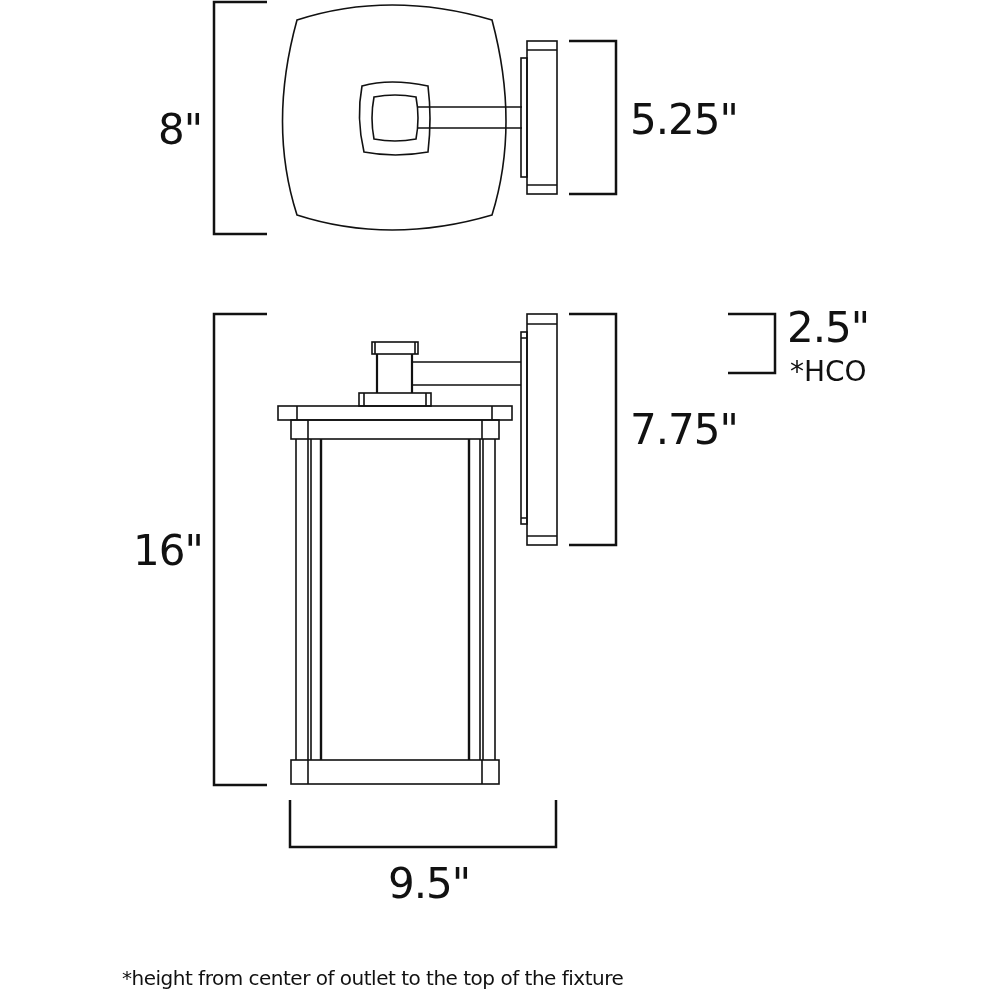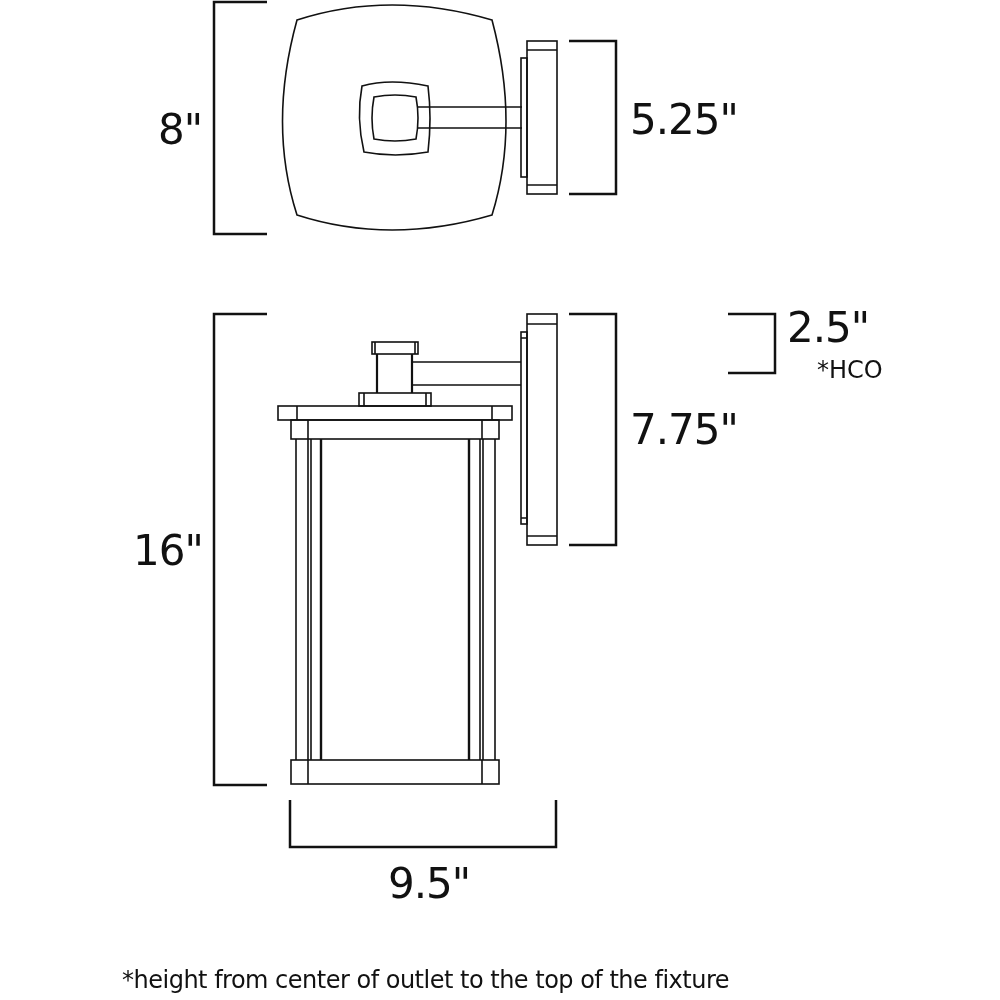--- a/index.html
+++ b/index.html
@@ -1,22 +1,22 @@
 <!DOCTYPE html>
 <html><head>
   <meta charset="utf-8">
   <style>
     html, body { margin: 0; padding: 0; background: #ffffff; }
     body { width: 1000px; height: 1000px; position: relative; overflow: hidden;
            font-family: "DejaVu Sans", "Liberation Sans", sans-serif; color: #111; }
     svg.drawing { position: absolute; left: 0; top: 0; }
     .label { position: absolute; font-family: "DejaVu Sans", sans-serif; color: #111; line-height: 1; white-space: nowrap; }
     .lbl-big { font-size: 42px; letter-spacing: -1px; }
-    .lbl-small { font-size: 24px; margin-left: 27px; }
-    .footnote { font-size: 24px; letter-spacing: -0.5px; }
+    .lbl-small { font-size: 28px; }
+    .footnote { font-size: 20px; letter-spacing: -0.5px; }
   </style>
 </head>
 <body>
 
 <svg class="drawing" width="1000" height="1000" viewBox="0 0 1000 1000" xmlns="http://www.w3.org/2000/svg">
   <g fill="none" stroke="#111" stroke-width="2">
 
     <g>
 
       <path d="M267 2 H214 V234 H267" stroke-width="2.5"></path>

